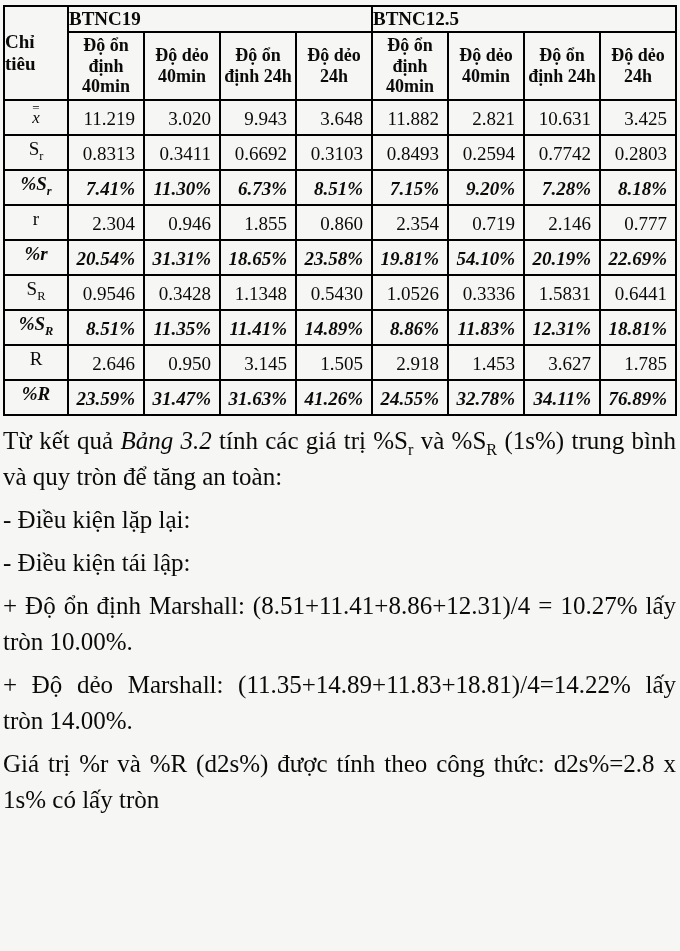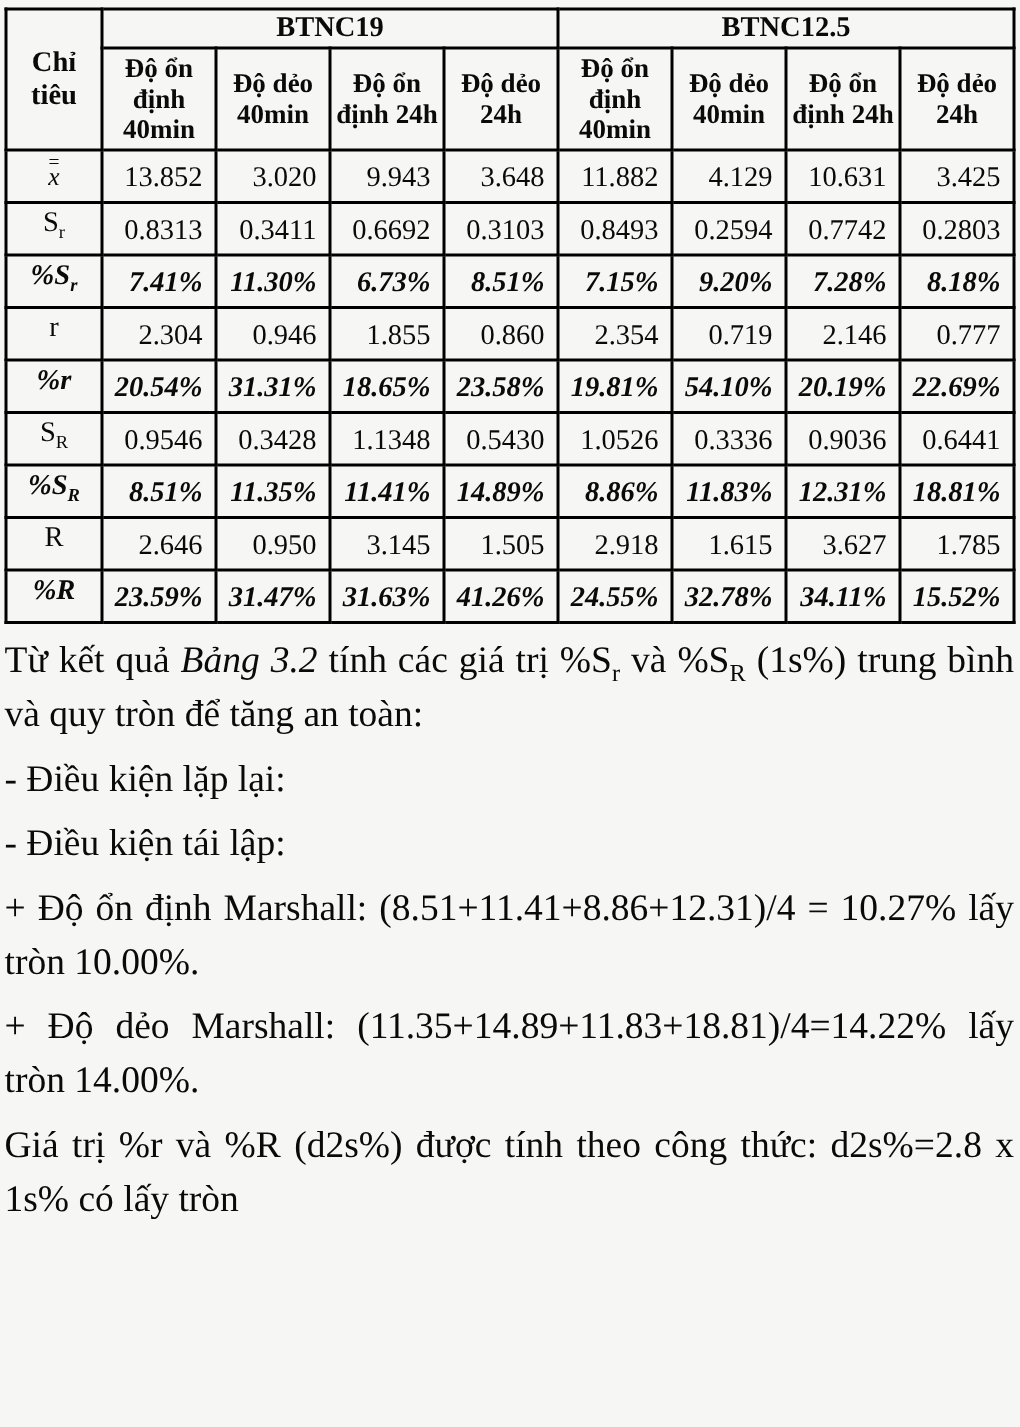--- a/index.html
+++ b/index.html
@@ -24,21 +24,21 @@
   .results th, .results td {
     border: 2px solid #000;
     padding: 0;
   }
   col.label-col { width: 64px; }
 
   tr.group-row th {
     font-size: 19px;
     font-weight: bold;
     height: 24px;
-    text-align: center;
+    text-align: left;
     vertical-align: middle;
   }
   tr.group-row th.corner {
     vertical-align: middle;
   }
   tr.sub-row th {
     font-size: 18px;
     font-weight: bold;
     line-height: 1.15;
     height: 62px;
@@ -116,26 +116,26 @@
         <th>Độ dẻo 24h</th>
         <th>Độ ổn định 40min</th>
         <th>Độ dẻo 40min</th>
         <th>Độ ổn định 24h</th>
         <th>Độ dẻo 24h</th>
       </tr>
     </thead>
     <tbody>
         <tr>
           <th class="row-label"><span class="stack"><span class="stack-top">=</span><span class="stack-bot">x</span></span></th>
-          <td class="value">13.852</td>
+          <td class="value">11.219</td>
           <td class="value">3.020</td>
           <td class="value">9.943</td>
           <td class="value">3.648</td>
           <td class="value">11.882</td>
-          <td class="value">4.129</td>
+          <td class="value">2.821</td>
           <td class="value">10.631</td>
           <td class="value">3.425</td>
         </tr>
         <tr>
           <th class="row-label"><span>S</span><sub>r</sub></th>
           <td class="value">0.8313</td>
           <td class="value">0.3411</td>
           <td class="value">0.6692</td>
           <td class="value">0.3103</td>
           <td class="value">0.8493</td>
@@ -177,55 +177,55 @@
           <td class="value">22.69%</td>
         </tr>
         <tr>
           <th class="row-label"><span>S</span><sub>R</sub></th>
           <td class="value">0.9546</td>
           <td class="value">0.3428</td>
           <td class="value">1.1348</td>
           <td class="value">0.5430</td>
           <td class="value">1.0526</td>
           <td class="value">0.3336</td>
-          <td class="value">0.9036</td>
+          <td class="value">1.5831</td>
           <td class="value">0.6441</td>
         </tr>
         <tr class="em">
           <th class="row-label"><span>%S</span><sub>R</sub></th>
           <td class="value">8.51%</td>
           <td class="value">11.35%</td>
           <td class="value">11.41%</td>
           <td class="value">14.89%</td>
           <td class="value">8.86%</td>
           <td class="value">11.83%</td>
           <td class="value">12.31%</td>
           <td class="value">18.81%</td>
         </tr>
         <tr>
           <th class="row-label"><span>R</span></th>
           <td class="value">2.646</td>
           <td class="value">0.950</td>
           <td class="value">3.145</td>
           <td class="value">1.505</td>
           <td class="value">2.918</td>
-          <td class="value">1.615</td>
+          <td class="value">1.453</td>
           <td class="value">3.627</td>
           <td class="value">1.785</td>
         </tr>
         <tr class="em">
           <th class="row-label"><span>%R</span></th>
           <td class="value">23.59%</td>
           <td class="value">31.47%</td>
           <td class="value">31.63%</td>
           <td class="value">41.26%</td>
           <td class="value">24.55%</td>
           <td class="value">32.78%</td>
           <td class="value">34.11%</td>
-          <td class="value">15.52%</td>
+          <td class="value">76.89%</td>
         </tr>
       </tbody>
   </table>
 
   <div class="body-text">
       <p><span>Từ  kết quả </span><span style="font-style: italic;">Bảng 3.2</span><span> tính các giá trị %S</span><sub>r</sub><span> và %S</span><sub>R</sub><span> (1s%) trung bình và quy tròn để tăng an toàn:</span></p>
       <p><span>- Điều kiện lặp lại:</span></p>
       <p><span>- Điều kiện tái lập:</span></p>
       <p><span>+ Độ ổn định Marshall: (8.51+11.41+8.86+12.31)/4 = 10.27% lấy tròn 10.00%.</span></p>
       <p><span>+ Độ dẻo Marshall: (11.35+14.89+11.83+18.81)/4=14.22% lấy tròn 14.00%.</span></p>

